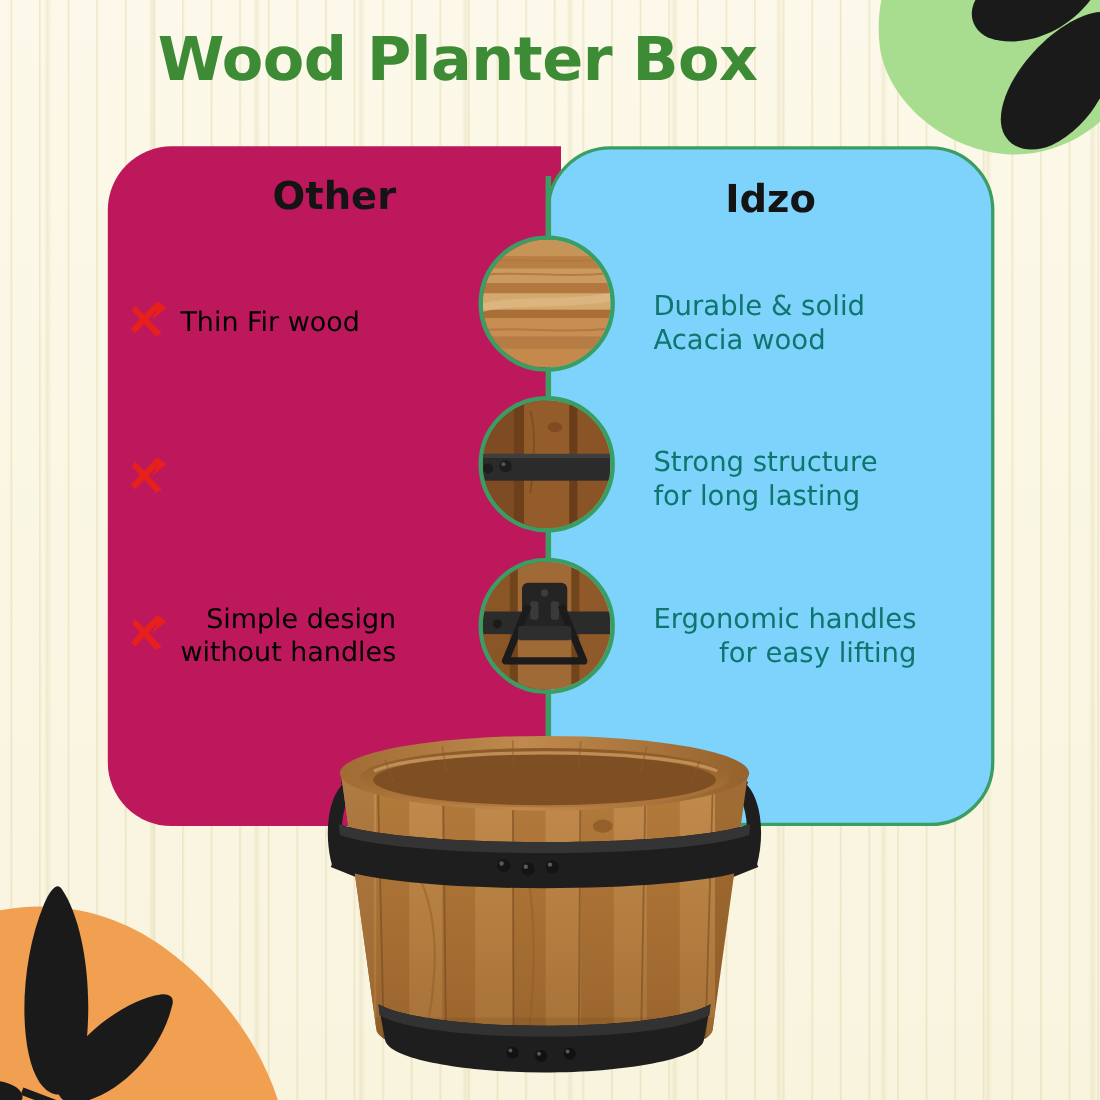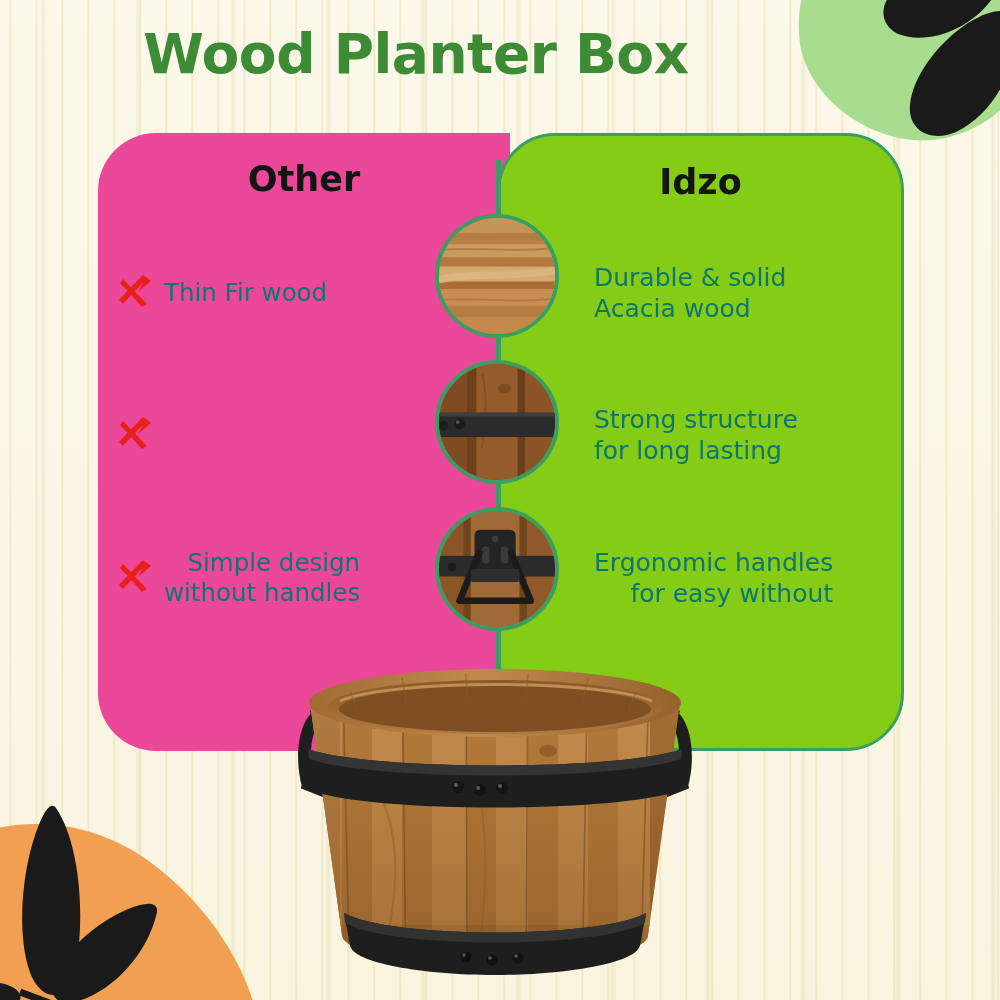--- a/index.html
+++ b/index.html
@@ -50,29 +50,29 @@
     color: #3e8b36;
     z-index: 6;
     font-family: "DejaVu Sans", sans-serif;
   }
 
   
   #panel-other {
     position: absolute;
     left: 98px; top: 133px;
     width: 412px; height: 618px;
-    background: #ec4899;
+    background: #be185d;
     border-radius: 58px 0 0 58px;
     z-index: 2;
   }
   #panel-idzo {
     position: absolute;
     left: 497px; top: 133px;
     width: 407px; height: 618px;
-    background: #84cc16;
+    background: #7dd3fc;
     border: 3px solid #3a9e62;
     border-radius: 58px;
     z-index: 3;
   }
 
   .panel-heading {
     position: absolute;
     top: 26px; left: 0; width: 100%;
     text-align: center;
     font-size: 35px;
@@ -93,21 +93,21 @@
 
   .row-left.r1, .row-right.r1 { top: 240px; height: 105px; }
   .row-left.r2, .row-right.r2 { top: 382px; height: 105px; }
   .row-left.r3, .row-right.r3 { top: 525px; height: 105px; text-align: right; }
 
   .cross-icon { width: 34px; flex: 0 0 34px; margin-right: 12px; }
 
   .feature-text {
     font-size: 24.5px;
     line-height: 1.22;
-    color: #0f766e;
+    color: #000000;
     white-space: pre-line;
     font-family: "DejaVu Sans", sans-serif;
   }
   .benefit-text {
     font-size: 25px;
     line-height: 1.24;
     color: #0f766e;
     white-space: pre-line;
     font-family: "DejaVu Sans", sans-serif;
   }
@@ -215,21 +215,21 @@
 <div class="row-right r1">
   <span class="benefit-text">Durable &amp; solid
 Acacia wood</span>
 </div>
 <div class="row-right r2">
   <span class="benefit-text">Strong structure
 for long lasting</span>
 </div>
 <div class="row-right r3">
   <span class="benefit-text">Ergonomic handles
-for easy without</span>
+for easy lifting</span>
 </div>
 
 <div class="detail-circle" id="detail-circle-1">
   <svg viewBox="0 0 124 124" xmlns="http://www.w3.org/2000/svg">
     <rect width="124" height="124" fill="#c08a4e"></rect>
     <rect y="0" width="124" height="16" fill="#c79458"></rect>
     <rect y="16" width="124" height="12" fill="#b87f45"></rect>
     <rect y="28" width="124" height="14" fill="#cb9a5e"></rect>
     <rect y="42" width="124" height="10" fill="#b2783f"></rect>
     <rect y="52" width="124" height="16" fill="#d4a96e"></rect>

